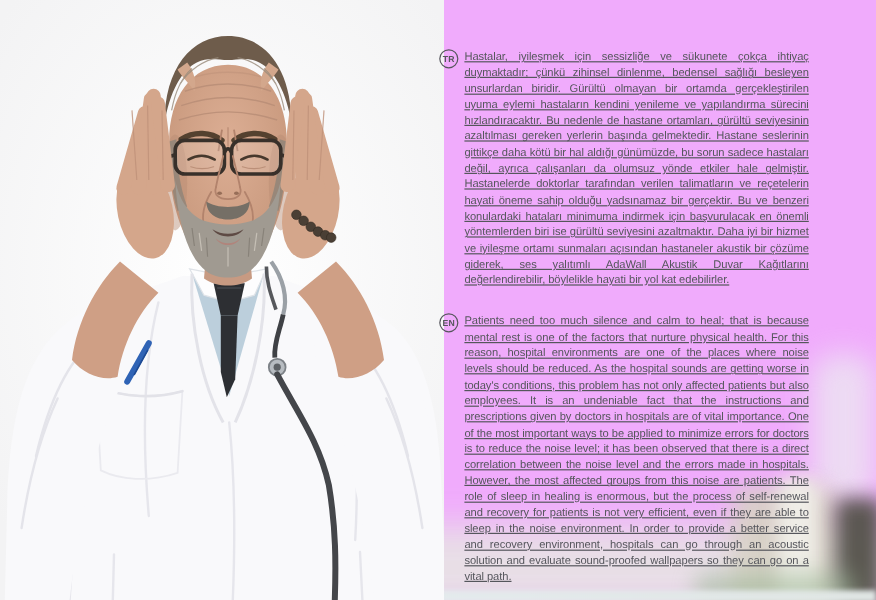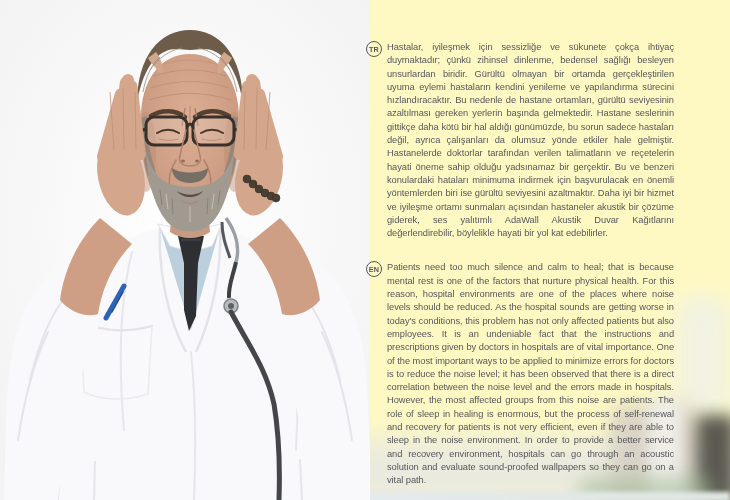--- a/index.html
+++ b/index.html
@@ -1,18 +1,18 @@
 <!DOCTYPE html>
 <html><head>
 <meta charset="utf-8">
 <style>
   html,body{margin:0;padding:0;background:#ffffff;}
   .page{
     position:relative;width:730px;height:500px;overflow:hidden;
-    background:#fef9c3;
+    background:#f0abfc;
     font-family:"Liberation Sans", sans-serif;
   }
   
   .blob{position:absolute;pointer-events:none;}
   .haze-bottom{left:300px;top:438px;width:440px;height:70px;background:#e7e8e3;filter:blur(14px);opacity:.85;border-radius:30px;}
   .blob-beige{left:610px;top:405px;width:88px;height:100px;background:#d7d1c5;filter:blur(9px);opacity:.9;border-radius:12px;}
   .blob-light{left:648px;top:398px;width:34px;height:105px;background:#efede7;filter:blur(7px);border-radius:10px;}
   .blob-dark{left:696px;top:415px;width:40px;height:90px;background:#54524a;filter:blur(8px);opacity:.95;border-radius:8px;}
   .blob-green{left:578px;top:477px;width:135px;height:28px;background:#9cb896;filter:blur(9px);opacity:.55;border-radius:12px;}
   .haze-right{left:676px;top:295px;width:54px;height:125px;background:#eceff0;filter:blur(12px);opacity:.7;border-radius:20px;}
@@ -28,21 +28,21 @@
   .badge{
     flex:0 0 16px;width:16px;height:16px;margin-right:5px;margin-top:0px;
     border:1.3px solid #55565c;border-radius:50%;
     display:flex;align-items:center;justify-content:center;
     font-size:7.2px;font-weight:bold;color:#55565c;letter-spacing:.2px;
     box-sizing:border-box;
   }
   .para{
     margin:0;width:287px;
     font-size:9.3px;line-height:13.3px;letter-spacing:-0.05px;
-    color:#55565c;text-align:justify;
+    color:#55565c;text-align:justify;text-decoration:underline;
   }
 </style>
 </head>
 <body>
 
 <div class="page">
 
   <div class="blob haze-bottom"></div>
   <div class="blob haze-right"></div>
   <div class="blob blob-beige"></div>

